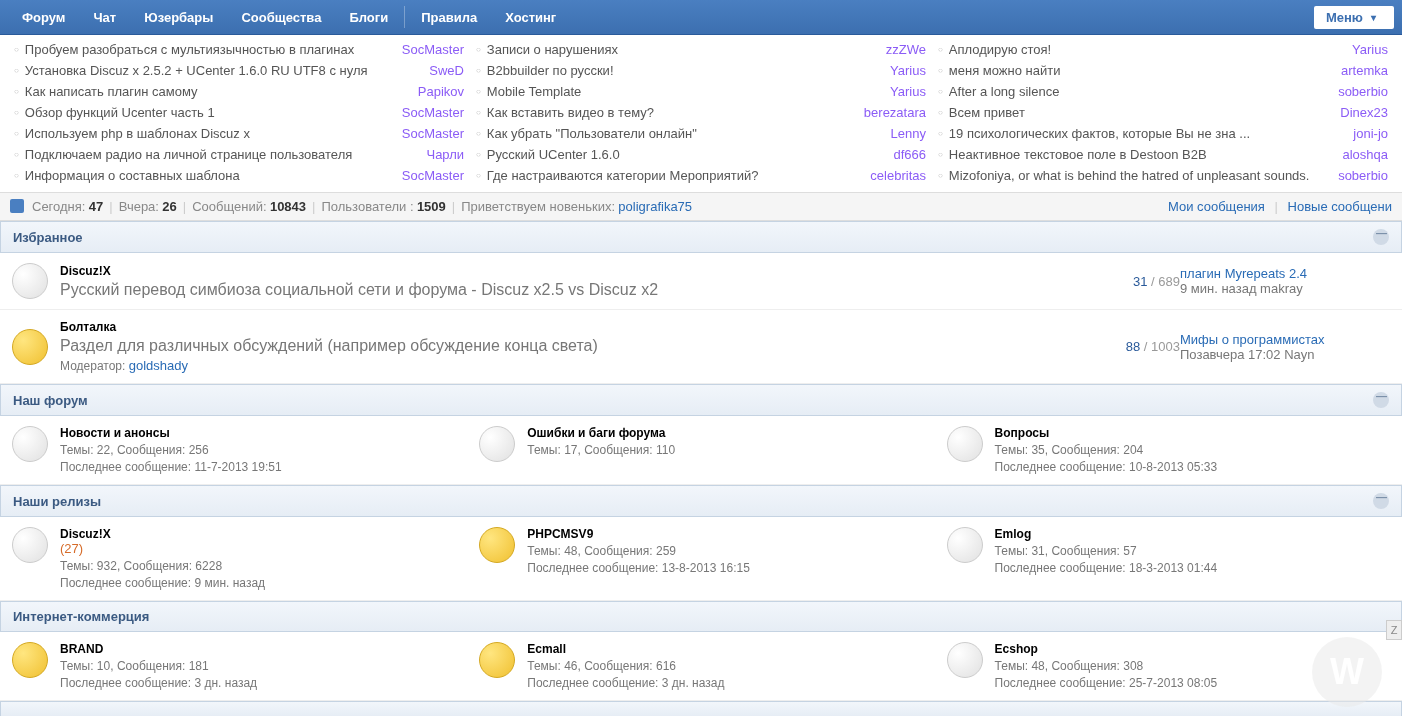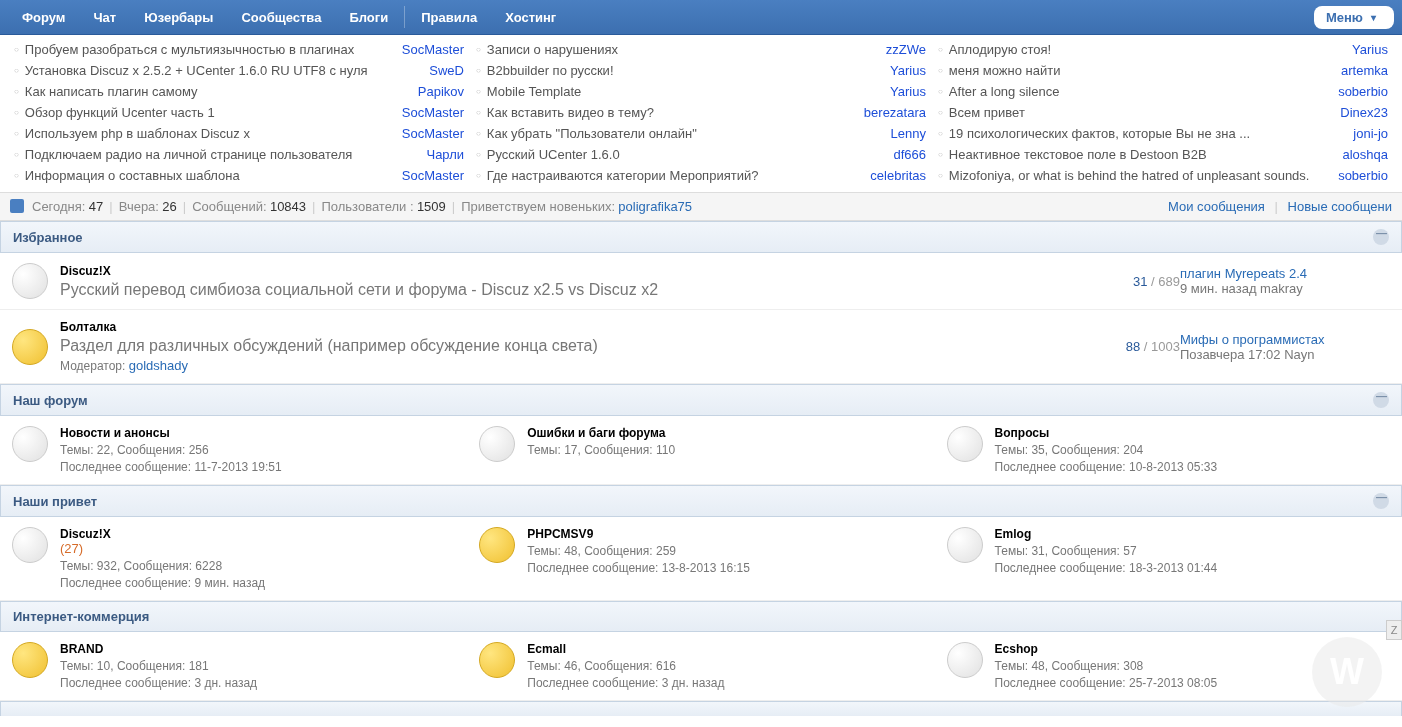--- a/index.html
+++ b/index.html
@@ -1,30 +1,30 @@
 <!DOCTYPE html>
 <html><head>
 <meta charset="utf-8">
 <style>
 *{margin:0;padding:0;box-sizing:border-box;font-family:Tahoma,Arial,sans-serif;font-size:13px}
 body{background:#fff;color:#333}
 .navbar{background:linear-gradient(#4a7fc1,#3c6fb0);display:flex;align-items:center;padding:0 8px;height:35px;border-bottom:1px solid #2a5a9a}
 .navbar a{color:#fff;font-weight:bold;padding:0 14px;text-decoration:none;line-height:35px}
 .navbar .sep{width:1px;height:22px;background:rgba(255,255,255,.3);margin:0 2px}
-.menu-btn{margin-left:auto;background:#fff;color:#3c6fb0;padding:4px 18px 4px 12px;border-radius:8px;font-weight:bold;display:flex;align-items:center;gap:8px;cursor:pointer}
+.menu-btn{margin-left:auto;background:#fff;color:#3c6fb0;padding:4px 18px 4px 12px;border-radius:2px;font-weight:bold;display:flex;align-items:center;gap:8px;cursor:pointer}
 .menu-btn::after{content:"▾";font-size:10px}
 .threads{display:flex;padding:4px 8px 0;background:#fff}
 .threads-col{flex:1;padding:0 6px}
 .thread-row{display:flex;justify-content:space-between;align-items:center;padding:3px 0;font-size:12px}
 .thread-row .dot{color:#bbb;margin-right:6px;font-size:8px}
 .thread-row .title{color:#555;flex:1;overflow:hidden;text-overflow:ellipsis;white-space:nowrap}
-.thread-row .author{color:#1d4ed8;}
+.thread-row .author{color:#8b5cf6;}
 .stats-bar{background:#f5f5f5;border-top:1px solid #ddd;border-bottom:1px solid #ddd;padding:6px 10px;display:flex;align-items:flex-start;color:#888;font-size:12px;margin-top:6px}
 .stats-bar .icon{width:14px;height:14px;background:#4a7fc1;border-radius:2px;margin-right:8px}
-.stats-bar b{color:#333;font-weight:normal}
+.stats-bar b{color:#333;font-weight:bold}
 .stats-bar .sep2{margin:0 6px;color:#ccc}
 .stats-bar a{color:#296bb5;text-decoration:none}
 .stats-bar .right{margin-left:auto}
 .section-header{background:linear-gradient(#f2f6fb,#e6edf5);border:1px solid #c5d3e2;padding:7px 12px;color:#3b5a82;font-weight:bold;display:flex;align-items:center}
 .section-header .collapse{margin-left:auto;width:16px;height:16px;background:#d0dae6;border-radius:50%;position:relative}
 .section-header .collapse::after{content:"—";position:absolute;left:3px;top:-2px;color:#7a8fa8;font-size:11px;font-weight:bold}
 .forum-row{display:flex;align-items:center;padding:10px 12px;border-bottom:1px solid #eee}
 .forum-icon{width:36px;height:36px;border-radius:50%;margin-right:12px;flex-shrink:0}
 .forum-icon.grey{background:radial-gradient(circle at 30% 30%,#fff,#e0e0e0);border:1px solid #ccc}
 .forum-icon.yellow{background:radial-gradient(circle at 30% 30%,#ffe680,#f0c030);border:1px solid #d4a820}
@@ -250,21 +250,21 @@
       <div class="forum-icon grey"></div>
       <div class="forum-info">
         <div class="name">Вопросы</div>
         <div class="meta">Темы: 35, Сообщения: 204</div>
         <div class="last">Последнее сообщение: 10-8-2013 05:33</div>
       </div>
     </div>
   </div>
 
 <div class="section-header">
-  <span>Наши привет</span>
+  <span>Наши релизы</span>
     <span class="collapse"></span>
 </div>
 <div class="forum-grid" id="rel-grid">
     <div class="forum-cell">
       <div class="forum-icon grey"></div>
       <div class="forum-info">
         <div class="name">Discuz!X</div>
         <div class="orange">(27)</div>
         <div class="meta">Темы: 932, Сообщения: 6228</div>
         <div class="last">Последнее сообщение: 9 мин. назад</div>

